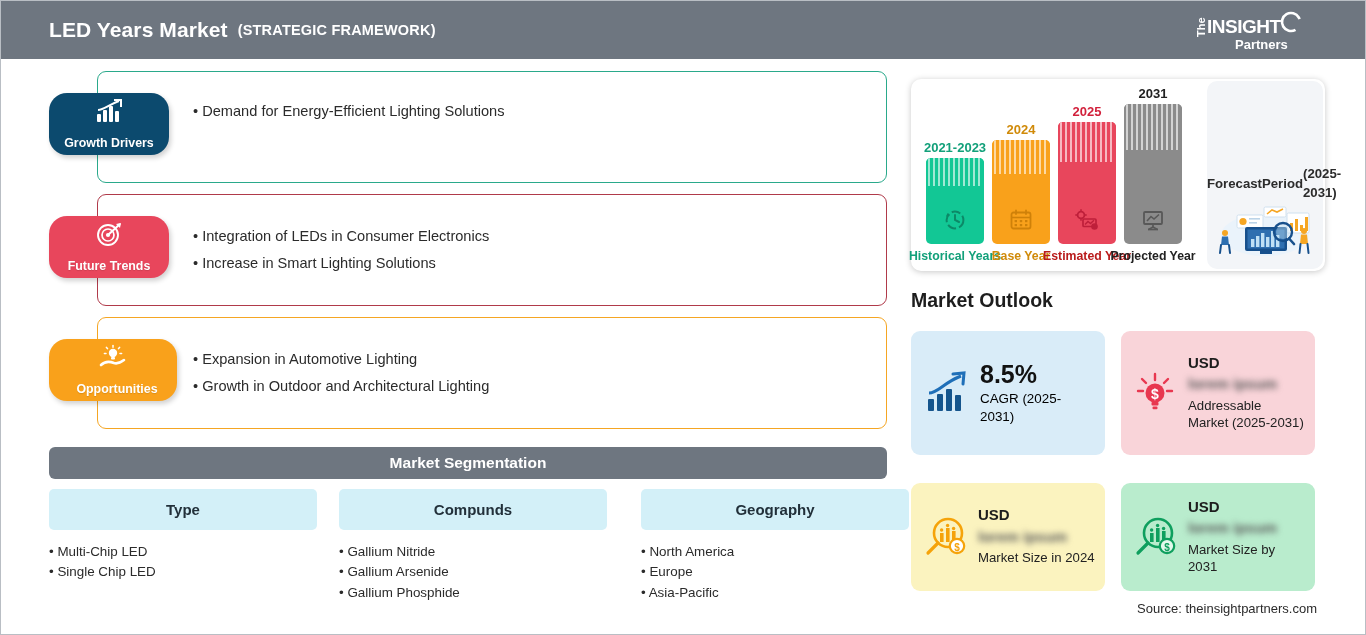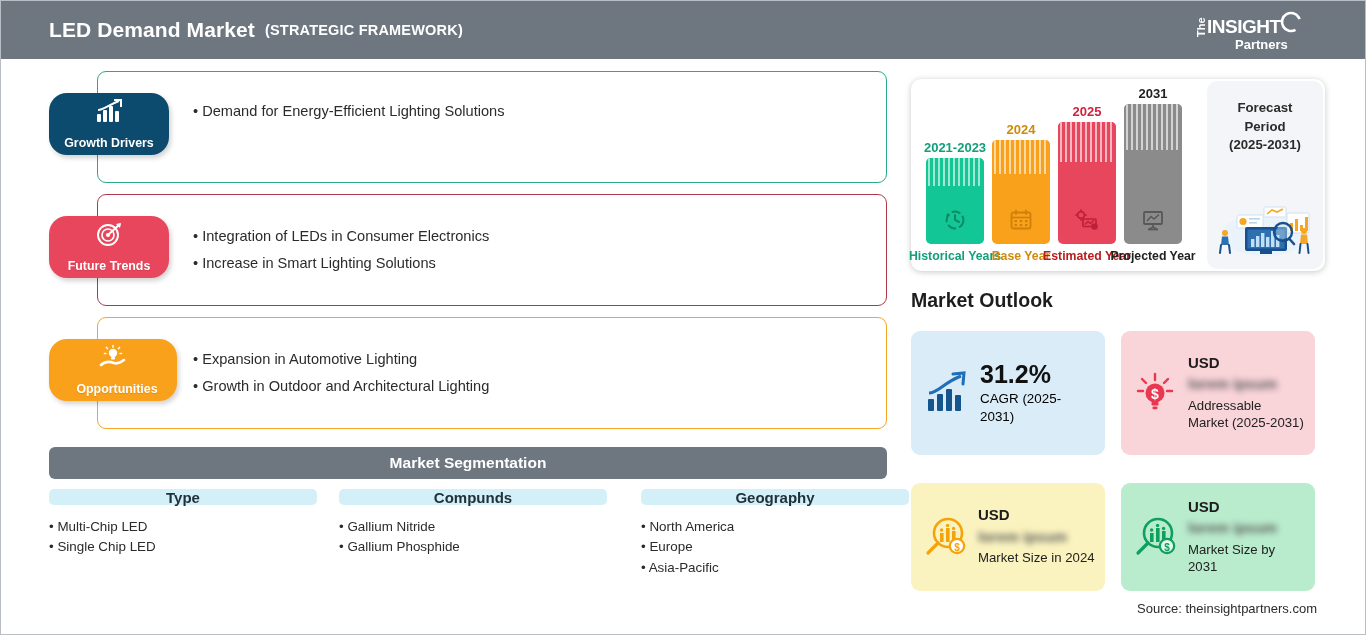--- a/index.html
+++ b/index.html
@@ -85,21 +85,21 @@
     display:flex;align-items:center;justify-content:center;
   }
   .seg-header-txt{color:#fff;font-size:15.5px;font-weight:bold;}
 
   .seg-cols{position:absolute;left:48px;top:430px;width:840px;}
   .seg-col{position:absolute;top:0;width:268px;}
   .seg-col.c1{left:0;}
   .seg-col.c2{left:290px;}
   .seg-col.c3{left:592px;}
   .seg-col-head{
-    height:16px;background:#d3f0f8;border-radius:5px;
+    height:41px;background:#d3f0f8;border-radius:5px;
     display:flex;align-items:center;justify-content:center;
   }
   .seg-col-head span{font-size:15px;font-weight:bold;color:#22303a;}
   .seg-items{margin-top:12px;}
   .seg-item{
     font-size:13.4px;color:#2b2b2b;line-height:1.52;white-space:nowrap;
   }
   .seg-item:before{content:"• ";}
 
   
@@ -127,21 +127,21 @@
     width:26px;height:24px;opacity:.82;
   }
   .bar-cap{
     font-size:12.3px;font-weight:bold;text-align:center;line-height:1.15;
     margin-top:5px;white-space:nowrap;
   }
 
   .forecast-box{
     position:absolute;right:2px;top:2px;width:116px;height:188px;
     background:#f3f5f8;border-radius:10px;
-    display:flex;flex-direction:column;align-items:center;
+    display:flex;flex-direction:row;align-items:center;
     box-sizing:border-box;padding-top:18px;
   }
   .fc-line{font-size:13.2px;font-weight:bold;color:#2b2b2b;line-height:1.42;}
 
   .outlook-title{
     position:absolute;left:10px;top:230px;
     font-size:19.5px;font-weight:bold;color:#1d1d1d;
   }
 
   .ocard{
@@ -170,21 +170,21 @@
     font-size:13px;color:#2b2b2b;
   }
 </style>
 </head>
 <body>
 
 <div class="frame">
 
   <div class="header">
     <div class="header-inner">
-      <span class="hdr-title">LED Demand Market</span>
+      <span class="hdr-title">LED Years Market</span>
       <span class="hdr-sub">(STRATEGIC FRAMEWORK)</span>
     </div>
     <div class="logo">
       <svg viewBox="0 0 120 44" width="120" height="44">
         <text x="2" y="24" font-family="Liberation Sans, sans-serif" font-size="11" fill="#fff" transform="rotate(-90 12 18)" font-weight="bold">The</text>
         <text x="20" y="24" font-family="Liberation Sans, sans-serif" font-size="19" fill="#fff" font-weight="bold" letter-spacing="-0.5">INSIGHT</text>
         <circle cx="104" cy="13" r="9" fill="none" stroke="#fff" stroke-width="2.6" stroke-dasharray="44 16" transform="rotate(60 104 13)"></circle>
         <text x="48" y="40" font-family="Liberation Sans, sans-serif" font-size="13" fill="#fff" font-weight="bold">Partners</text>
       </svg>
     </div>
@@ -271,20 +271,21 @@
           <div class="seg-item">Single Chip LED</div>
         </div>
       </div>
 
       <div class="seg-col c2">
         <div class="seg-col-head">
           <span>Compunds</span>
         </div>
         <div class="seg-items">
           <div class="seg-item">Gallium Nitride</div>
+          <div class="seg-item">Gallium Arsenide</div>
           <div class="seg-item">Gallium Phosphide</div>
         </div>
       </div>
 
       <div class="seg-col c3">
         <div class="seg-col-head">
           <span>Geography</span>
         </div>
         <div class="seg-items">
           <div class="seg-item">North America</div>
@@ -504,21 +505,21 @@
         <svg viewBox="0 0 48 48" width="48" height="48">
           <rect x="5" y="30" width="6" height="12" fill="#15558d" rx="1"></rect>
           <rect x="14" y="25" width="6" height="17" fill="#15558d" rx="1"></rect>
           <rect x="23" y="20" width="6" height="22" fill="#15558d" rx="1"></rect>
           <rect x="32" y="26" width="6" height="16" fill="#15558d" rx="1"></rect>
           <path d="M6 24 C15 24 20 14 38 7" stroke="#1f6fb8" stroke-width="3" fill="none"></path>
           <path d="M30 5 L41 4 L40 15" stroke="#1f6fb8" stroke-width="3" fill="none" stroke-linecap="round"></path>
         </svg>
       </span>
       <span class="ocard-body">
-        <span class="big-pct" style="display:block;">31.2%</span>
+        <span class="big-pct" style="display:block;">8.5%</span>
         <span class="sub-lbl" style="display:block;">CAGR (2025-2031)</span>
       </span>
     </div>
 
     <div class="ocard pink">
       <span class="ocard-ico">
         <svg viewBox="0 0 48 48" width="48" height="48">
           <g stroke="#e8374f" stroke-width="2.4" stroke-linecap="round">
             <line x1="24" y1="5" x2="24" y2="11"></line>
             <line x1="11" y1="10" x2="15" y2="14"></line>

